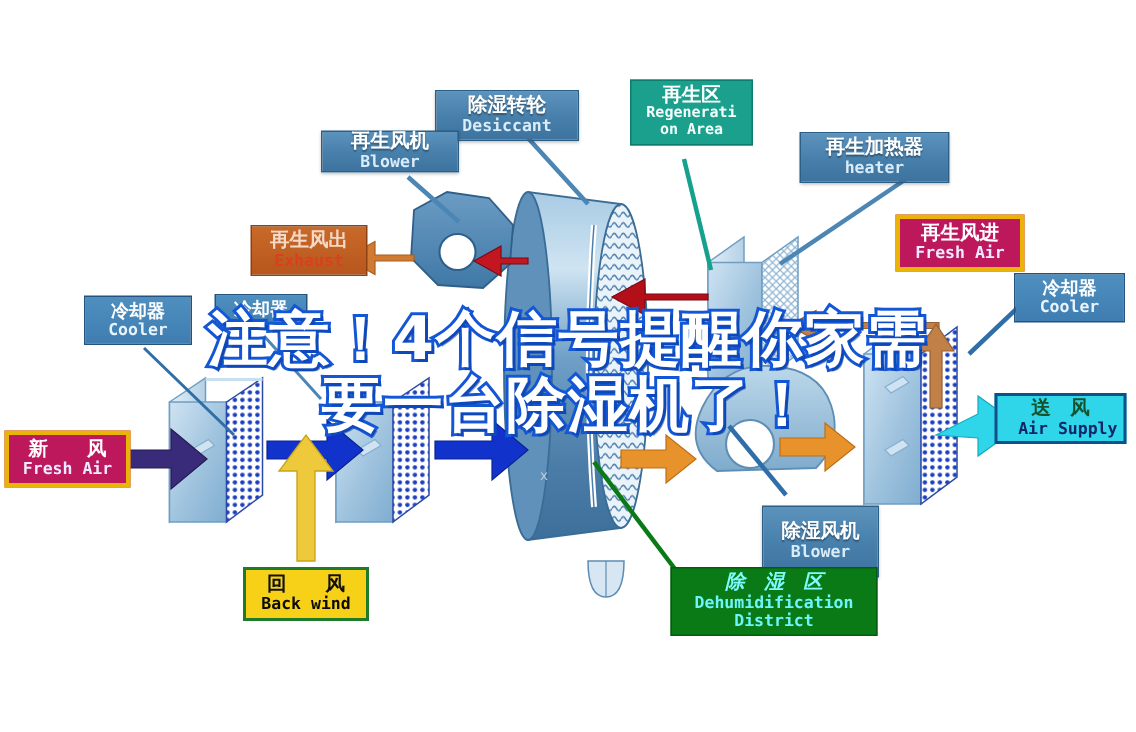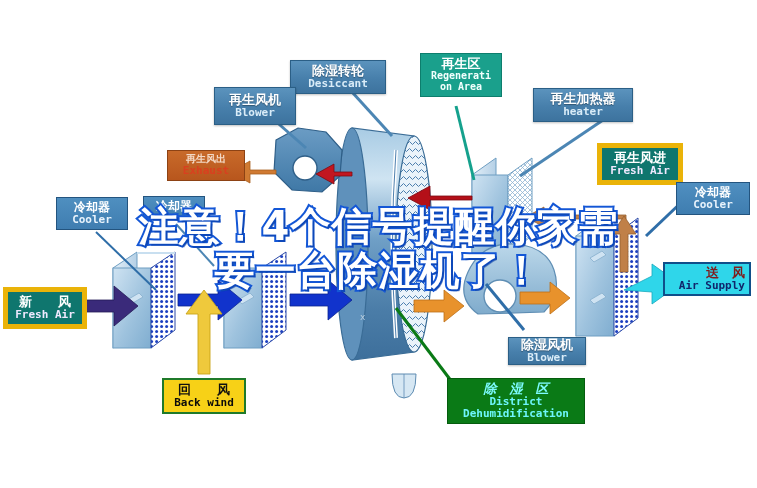--- a/index.html
+++ b/index.html
@@ -61,43 +61,43 @@
   .lbl-teal{
     background:#1aa08c;
     border:1px solid #0d7e6d;
     color:#ffffff;
   }
   .lbl-teal .cn{color:#ffffff;}
   .lbl-teal .en{color:#f2fffd;}
 
   
   .lbl-purple{
-    background:#0f766e;
-    border:5px solid #eab308;
+    background:#be185d;
+    border:3px solid #eab308;
     color:#ffffff;
   }
   .lbl-purple .cn{color:#ffffff;}
   .lbl-purple .en{color:#f0e9ff;}
 
   
   .lbl-orange{
     background:linear-gradient(180deg,#c86a2a 0%,#b8561d 100%);
     border:1px solid #8d4214;
     color:#ffe9d8;
   }
   .lbl-orange .cn{color:#f3d9c6;}
   .lbl-orange .en{color:#d9401f;}
 
   
   .lbl-cyan{
     background:#2fd6ea;
     border:2px solid #0f4f8a;
     color:#102a6b;
   }
-  .lbl-cyan .cn{color:#7f1d1d;text-align:right;}
+  .lbl-cyan .cn{color:#14532d;}
   .lbl-cyan .en{color:#10256b;}
 
   
   .lbl-green{
     background:#0a7a16;
     border:1px solid #055c0e;
     color:#5ef7ff;
   }
   .lbl-green .cn{color:#7dfbff;}
   .lbl-green .en{color:#6ef5fb;}
@@ -298,21 +298,21 @@
       <path d="M524 330 L486 284" stroke="#2f6ea8" stroke-width="3"></path>
       <path d="M452 382 L396 308" stroke="#0a7a16" stroke-width="3"></path>
     </g>
   </svg>
 
   <div class="label lbl-blue" style="left:290px;top:60px;width:96px;padding:3px 4px;">
     <span class="cn" style="font-size:13px;">除湿转轮</span>
     <span class="en" style="font-size:11px;">Desiccant</span>
   </div>
 
-  <div class="label lbl-blue" style="left:214px;top:87px;width:82px;padding:5px 4px;">
+  <div class="label lbl-blue" style="left:214px;top:87px;width:92px;padding:0 4px;">
     <span class="cn" style="font-size:13px;">再生风机</span>
     <span class="en" style="font-size:11px;">Blower</span>
   </div>
 
   <div class="label lbl-teal" style="left:420px;top:53px;width:82px;padding:3px 1px;">
     <span class="cn" style="font-size:13px;">再生区</span>
     <span class="en" style="font-size:10px;">Regenerati</span>
     <span class="en" style="font-size:10px;">on Area</span>
   </div>
 
@@ -320,21 +320,21 @@
     <span class="cn" style="font-size:13px;">再生加热器</span>
     <span class="en" style="font-size:11px;">heater</span>
   </div>
 
   <div class="label lbl-purple" style="left:597px;top:143px;width:86px;padding:3px 4px;">
     <span class="cn" style="font-size:13px;">再生风进</span>
     <span class="en" style="font-size:11px;">Fresh Air</span>
   </div>
 
   <div class="label lbl-orange" style="left:167px;top:150px;width:78px;padding:3px 4px;">
-    <span class="cn" style="font-size:10px;">再生风出</span>
+    <span class="cn" style="font-size:13px;">再生风出</span>
     <span class="en" style="font-size:11px;">Exhaust</span>
   </div>
 
   <div class="label lbl-cooler" style="left:56px;top:197px;width:72px;padding:3px 4px;">
     <span class="cn" style="font-size:12px;">冷却器</span>
     <span class="en" style="font-size:11px;">Cooler</span>
   </div>
 
   <div class="label lbl-cooler" style="left:143px;top:196px;width:62px;padding:3px 4px 6px;">
     <span class="cn" style="font-size:12px;">冷却器</span>
@@ -348,29 +348,29 @@
   <div class="label lbl-purple" style="left:3px;top:279px;width:84px;padding:3px 4px;margin-top:8px;">
     <span class="cn" style="font-size:13px;">新　　风</span>
     <span class="en" style="font-size:11px;">Fresh Air</span>
   </div>
 
   <div class="label lbl-yellow" style="left:162px;top:378px;width:84px;padding:3px 4px;">
     <span class="cn" style="font-size:13px;">回　　风</span>
     <span class="en" style="font-size:11px;">Back wind</span>
   </div>
 
-  <div class="label lbl-blue" style="left:508px;top:337px;width:78px;padding:0 4px;">
+  <div class="label lbl-blue" style="left:508px;top:337px;width:78px;padding:10px 4px;">
     <span class="cn" style="font-size:13px;">除湿风机</span>
     <span class="en" style="font-size:11px;">Blower</span>
   </div>
 
   <div class="label lbl-green" style="left:447px;top:378px;width:138px;padding:3px 4px;">
     <span class="cn" style="font-size:13px;font-style:italic;">除　湿　区</span>
+    <span class="en" style="font-size:11px;">Dehumidification</span>
     <span class="en" style="font-size:11px;">District</span>
-    <span class="en" style="font-size:11px;">Dehumidification</span>
   </div>
 
   <div class="label lbl-cyan" style="left:663px;top:262px;width:88px;padding:2px 4px;">
     <span class="cn" style="font-size:13px;">送　风</span>
     <span class="en" style="font-size:11px;text-align:right;">Air Supply</span>
   </div>
 
   <div id="headline">
     <span class="hl-line l1">注意！4个信号提醒你家需</span>
     <span class="hl-line l2">要一台除湿机了！</span>

